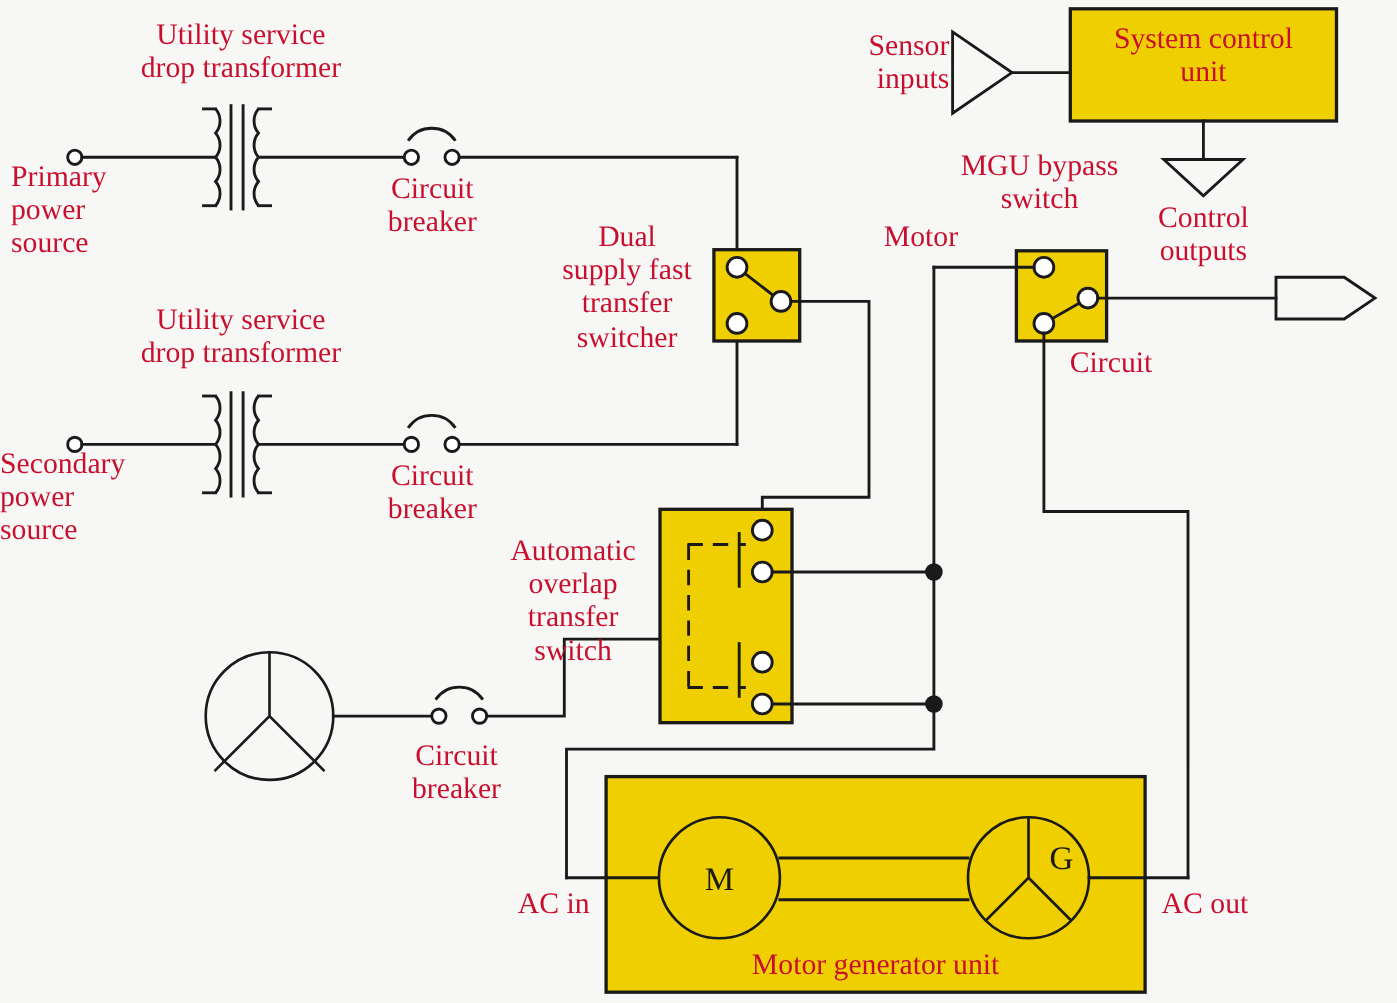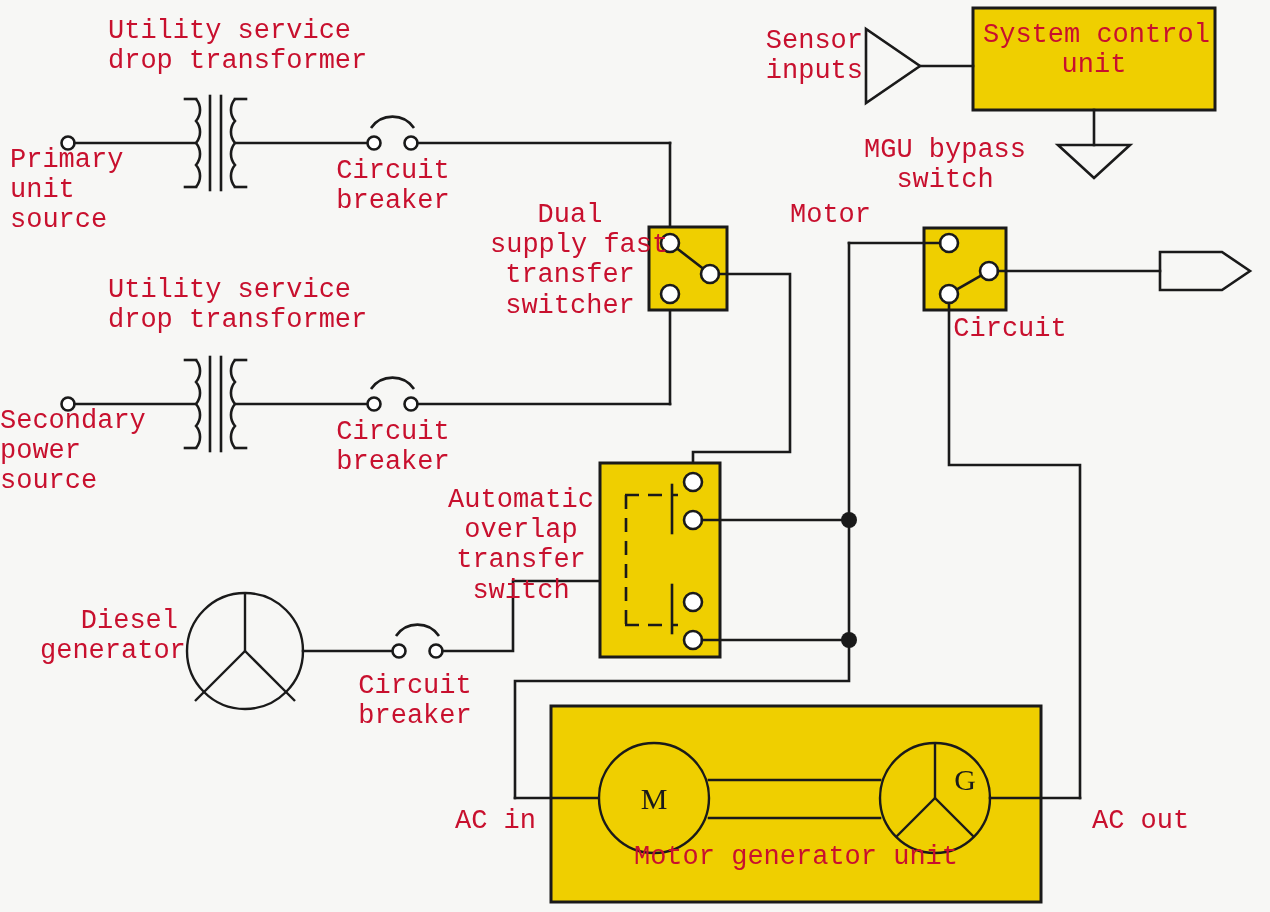--- a/index.html
+++ b/index.html
@@ -11,21 +11,21 @@
     overflow:hidden;
     position:relative;
   }
   #stage{position:absolute;left:0;top:0;width:1270px;height:912px;}
   svg#diagram{position:absolute;left:0;top:0;width:1270px;height:912px;}
   .lbl{
     position:absolute;
     color:#c8102e;
     font-size:27px;
     line-height:1.12;
-    font-family:Liberation Mono, monospace;
+    font-family:Liberation Serif, serif;
     white-space:pre;
     text-align:center;
     letter-spacing:0px;
   }
   .lbl.left{text-align:left;}
   .lbl.right{text-align:right;}
   .onbox{ }
 </style>
 </head>
 <body>
@@ -202,21 +202,21 @@
   <line class="w" x1="990" y1="798" x2="1080" y2="798"></line>
 
   <text class="glyph" x="654" y="809" text-anchor="middle">M</text>
   <text class="glyph" x="965" y="790" text-anchor="middle">G</text>
 </svg>
 
 <div class="lbl" style="left:108px;top:16px;width:222px;">Utility service
 drop transformer</div>
 
 <div class="lbl left" style="left:10px;top:145px;width:130px;">Primary
-unit
+power
 source</div>
 
 <div class="lbl" style="left:328px;top:156px;width:130px;">Circuit
 breaker</div>
 
 <div class="lbl" style="left:490px;top:200px;width:160px;">Dual
 supply fast
 transfer
 switcher</div>
 
@@ -228,40 +228,40 @@
 source</div>
 
 <div class="lbl" style="left:328px;top:417px;width:130px;">Circuit
 breaker</div>
 
 <div class="lbl" style="left:447px;top:449px;width:148px;margin-top:36px;">Automatic
 overlap
 transfer
 switch</div>
 
-<div class="lbl right" style="left:40px;top:606px;width:138px;">Diesel
-generator</div>
 
 <div class="lbl" style="left:350px;top:671px;width:130px;">Circuit
 breaker</div>
 
 <div class="lbl right" style="left:748px;top:26px;width:115px;">Sensor
 inputs</div>
 
 <div class="lbl onbox" style="left:983px;top:20px;width:222px;">System control
 unit</div>
 
+<div class="lbl" style="left:1026px;top:182px;width:136px;">Control
+outputs</div>
 
 <div class="lbl" style="left:855px;top:135px;width:180px;">MGU bypass
 switch</div>
 
 <div class="lbl right" style="left:756px;top:200px;width:115px;">Motor</div>
 
 <div class="lbl" style="left:946px;top:314px;width:128px;">Circuit</div>
 
 
 <div class="lbl right" style="left:400px;top:806px;width:136px;">AC in</div>
 
-<div class="lbl left" style="left:1056px;top:806px;width:140px;margin-left:36px;">AC out</div>
-
-<div class="lbl" style="left:596px;top:842px;width:400px;">Motor generator unit</div>
+<div class="lbl left" style="left:1056px;top:806px;width:140px;">AC out</div>
+
+<div class="lbl" style="left:596px;top:861px;width:400px;">Motor generator unit</div>
 
 </div>
 
 </body></html>

